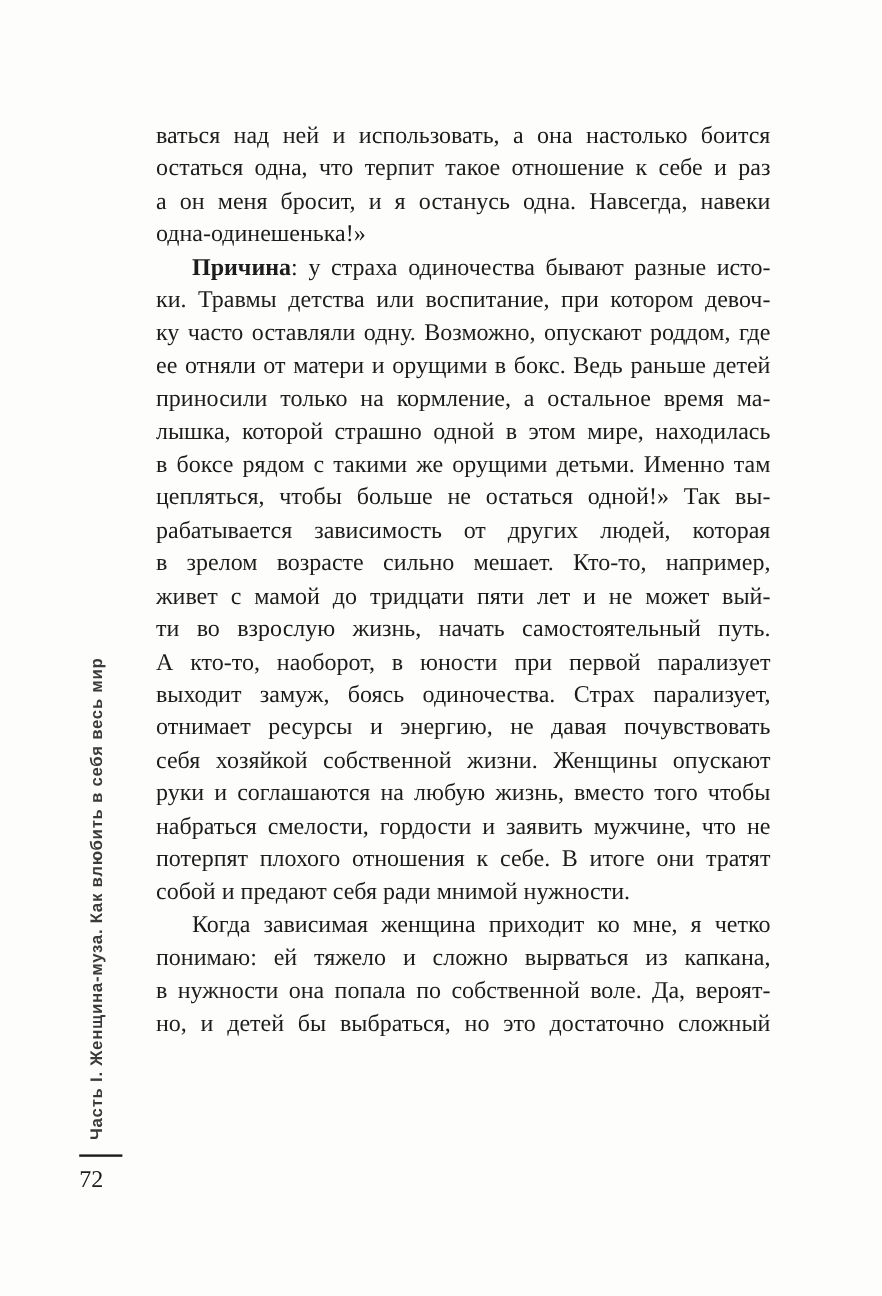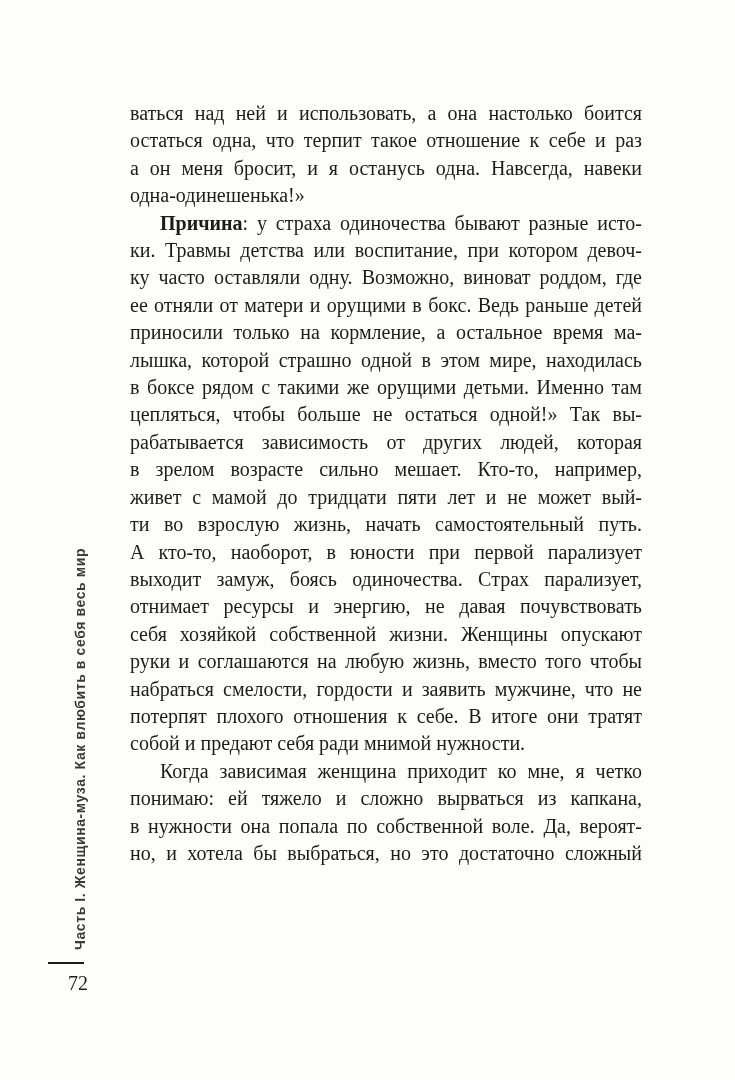--- a/index.html
+++ b/index.html
@@ -51,24 +51,23 @@
     text-align-last: left;
   }
   .line.indent {
     text-indent: 30px;
   }
   .line strong {
     font-weight: bold;
   }
   .pagenum-block {
     position: absolute;
-    left: 48px;
+    left: 66px;
     top: 962px;
     width: 60px;
-    text-align: center;
   }
   .pagenum-rule {
     width: 36px;
     height: 2px;
     background: #1c1c1c;
     margin-bottom: 8px;
   }
   .pagenum {
     font-family: "Liberation Serif", serif;
     font-size: 20px;
@@ -82,42 +81,42 @@
 
   <div class="running-title">Часть I. Женщина-муза. Как влюбить в себя весь мир</div>
 
   <div class="text-block">
       <div class="line">ваться над ней и использовать, а она настолько боится</div>
       <div class="line">остаться одна, что терпит такое отношение к себе и раз</div>
       <div class="line">а он меня бросит, и я останусь одна. Навсегда, навеки</div>
       <div class="line lastline">одна-одинешенька!»</div>
       <div class="line indent"><strong>Причина</strong>: у страха одиночества бывают разные исто-</div>
       <div class="line">ки. Травмы детства или воспитание, при котором девоч-</div>
-      <div class="line">ку часто оставляли одну. Возможно, виноват роддом, где</div>
+      <div class="line">ку часто оставляли одну. Возможно, опускают роддом, где</div>
       <div class="line">ее отняли от матери и орущими в бокс. Ведь раньше детей</div>
       <div class="line">приносили только на кормление, а остальное время ма-</div>
       <div class="line">лышка, которой страшно одной в этом мире, находилась</div>
       <div class="line">в боксе рядом с такими же орущими детьми. Именно там</div>
       <div class="line">цепляться, чтобы больше не остаться одной!» Так вы-</div>
       <div class="line">рабатывается зависимость от других людей, которая</div>
       <div class="line">в зрелом возрасте сильно мешает. Кто-то, например,</div>
       <div class="line">живет с мамой до тридцати пяти лет и не может вый-</div>
       <div class="line">ти во взрослую жизнь, начать самостоятельный путь.</div>
       <div class="line">А кто-то, наоборот, в юности при первой парализует</div>
       <div class="line">выходит замуж, боясь одиночества. Страх парализует,</div>
       <div class="line">отнимает ресурсы и энергию, не давая почувствовать</div>
       <div class="line">себя хозяйкой собственной жизни. Женщины опускают</div>
       <div class="line">руки и соглашаются на любую жизнь, вместо того чтобы</div>
       <div class="line">набраться смелости, гордости и заявить мужчине, что не</div>
       <div class="line">потерпят плохого отношения к себе. В итоге они тратят</div>
       <div class="line lastline">собой и предают себя ради мнимой нужности.</div>
       <div class="line indent">Когда зависимая женщина приходит ко мне, я четко</div>
       <div class="line">понимаю: ей тяжело и сложно вырваться из капкана,</div>
       <div class="line">в нужности она попала по собственной воле. Да, вероят-</div>
-      <div class="line">но, и хотела бы выбраться, но это достаточно сложный</div>
+      <div class="line">но, и детей бы выбраться, но это достаточно сложный</div>
     </div>
 
   <div class="pagenum-block">
     <div class="pagenum-rule"></div>
     <div class="pagenum">72</div>
   </div>
 
 </div>
 
 </body></html>

